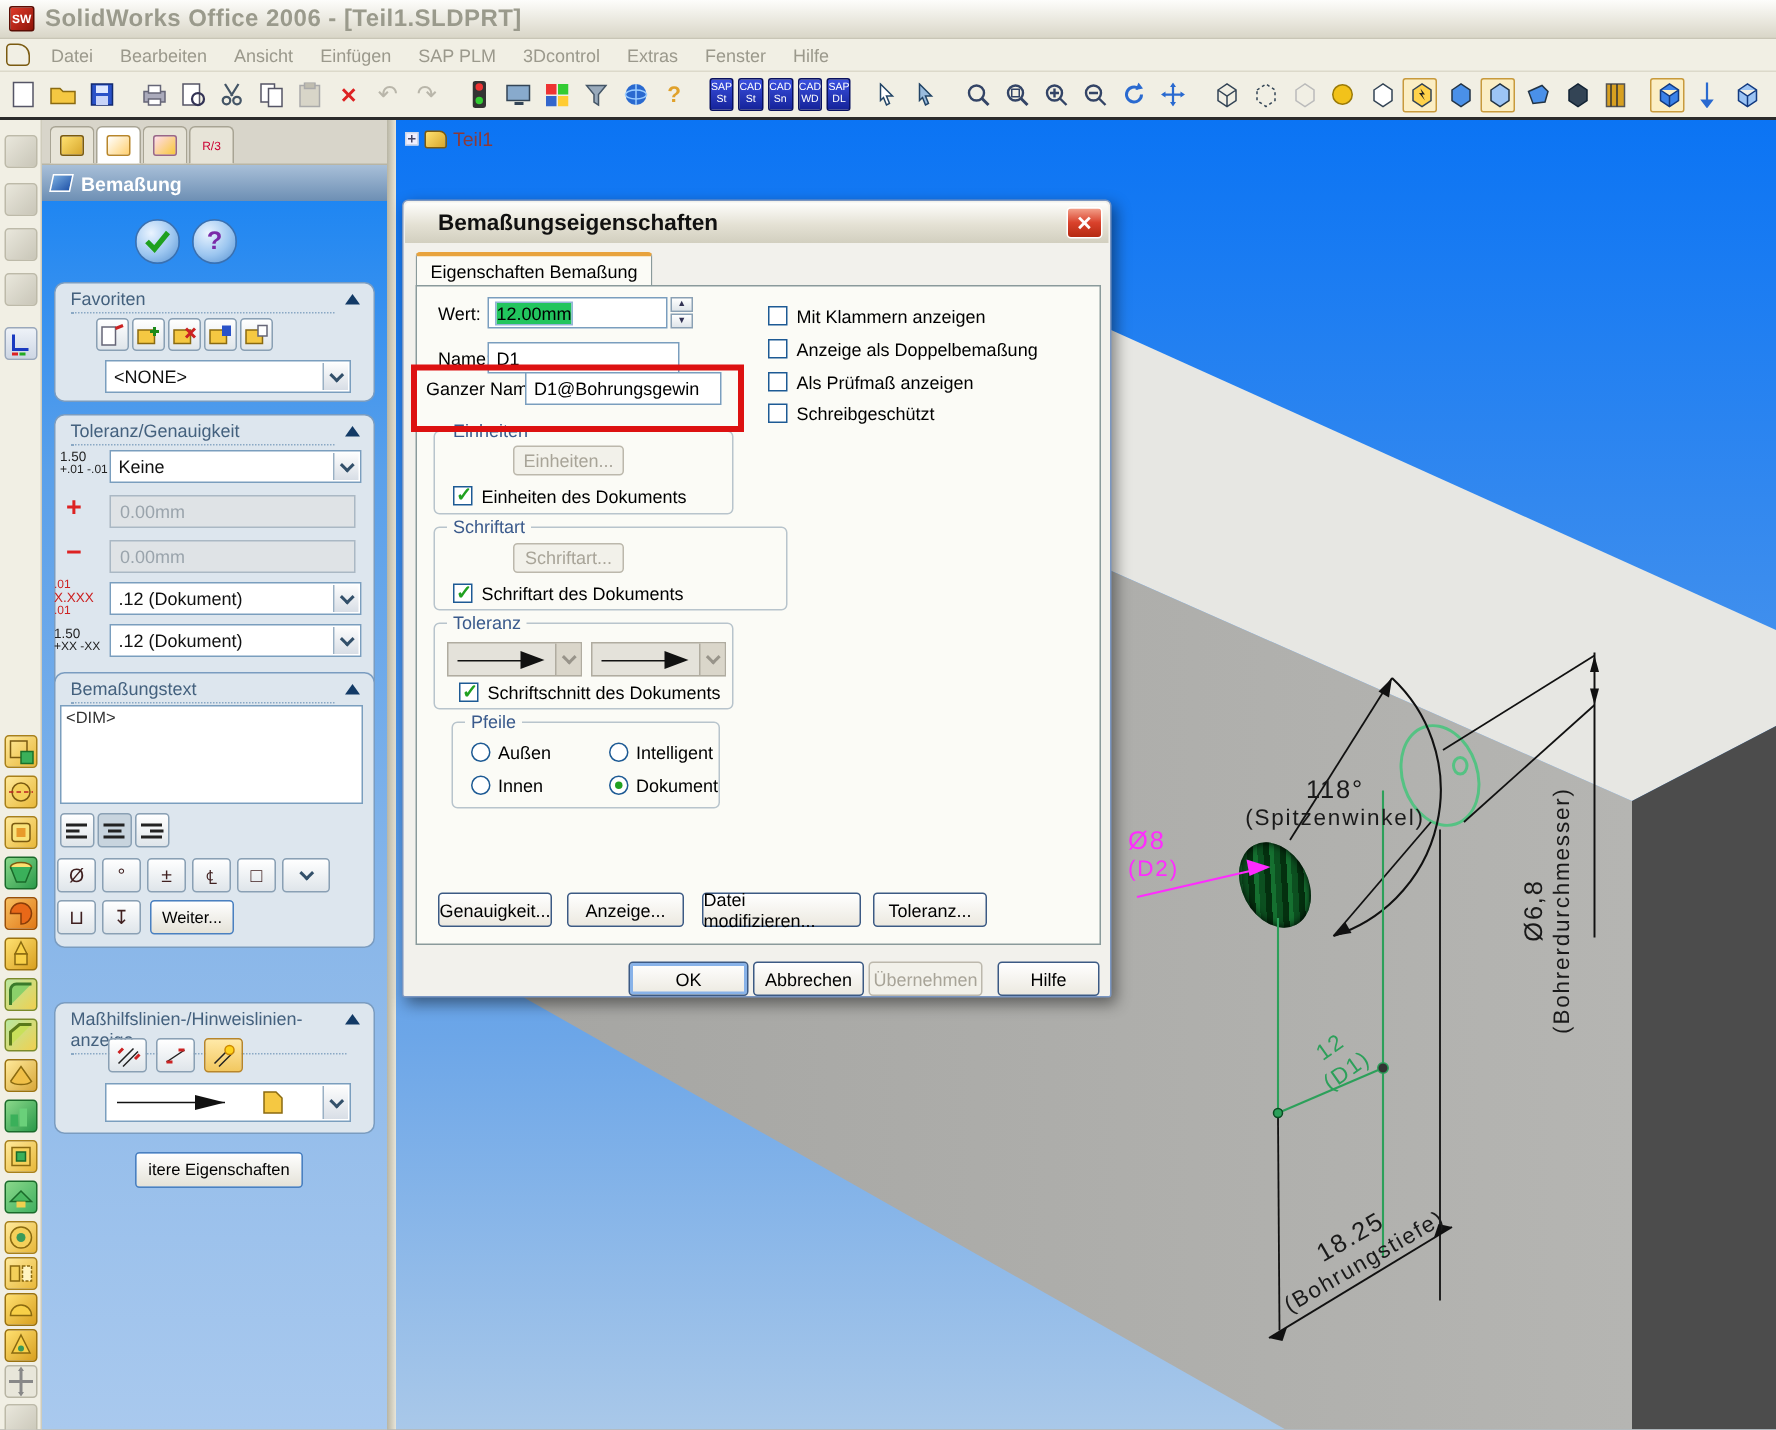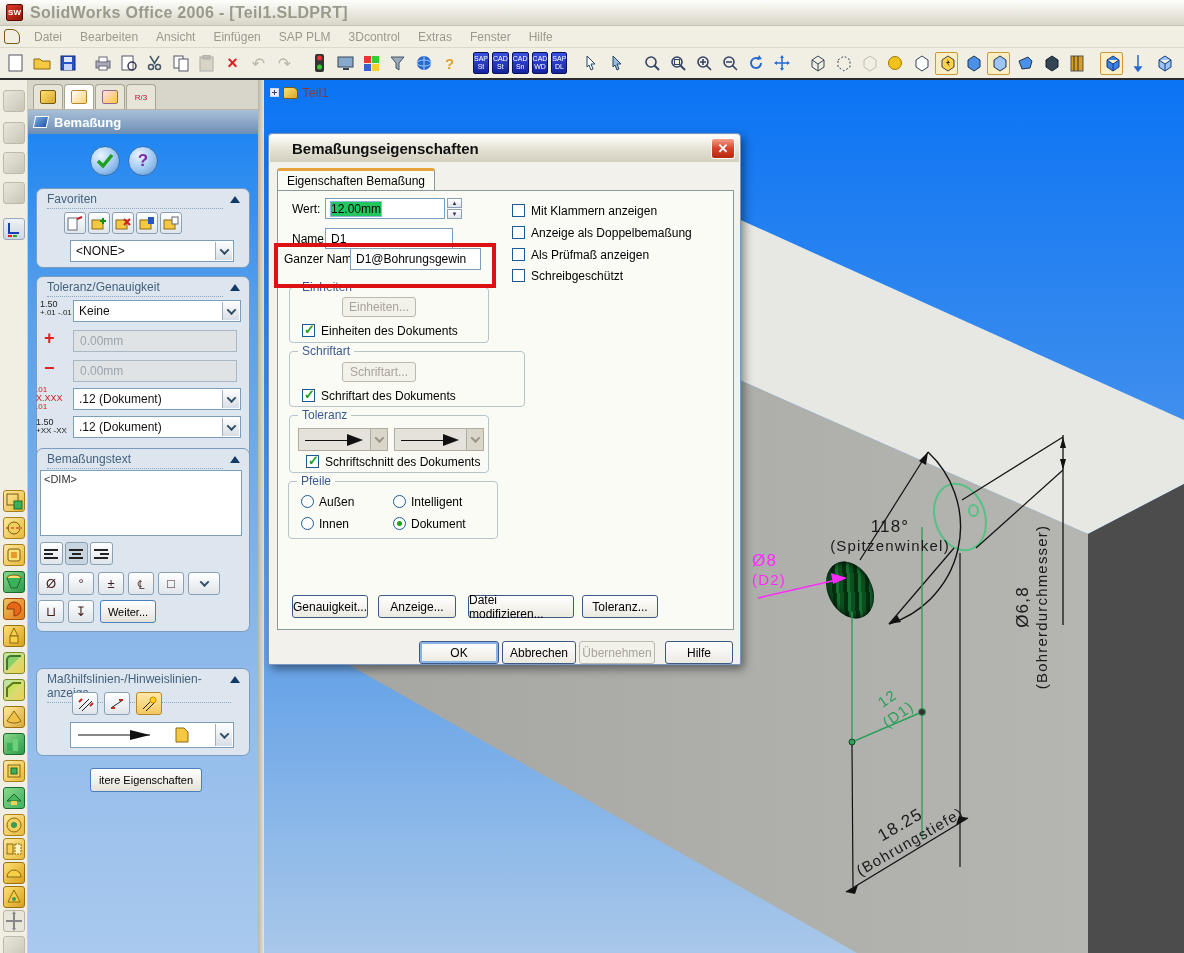--- a/index.html
+++ b/index.html
@@ -862,21 +862,21 @@
             <div class="shaft"></div>
             <div class="head"></div>
             <div class="cv">
               <div class="chevmark" style="border-color:#98948a"></div>
             </div>
           </div>
         <div class="chk on" style="left:16px;top:39px"></div>
         <div class="chklbl" style="left:35px;top:39px">Schriftschnitt des Dokuments</div>
       </div>
 
-      <div class="dgrp" style="left:10px;top:290px;width:210px;height:58px">
+      <div class="dgrp" style="left:23px;top:290px;width:179px;height:58px">
         <div class="dgrp-title">Pfeile</div>
         <div class="radio" style="left:12px;top:13px"></div>
         <div class="chklbl" style="left:30px;top:13px">Außen</div>
         <div class="radio" style="left:104px;top:13px"></div>
         <div class="chklbl" style="left:122px;top:13px">Intelligent</div>
         <div class="radio" style="left:12px;top:35px"></div>
         <div class="chklbl" style="left:30px;top:35px">Innen</div>
         <div class="radio on" style="left:104px;top:35px"></div>
         <div class="chklbl" style="left:122px;top:35px">Dokument</div>
       </div>

